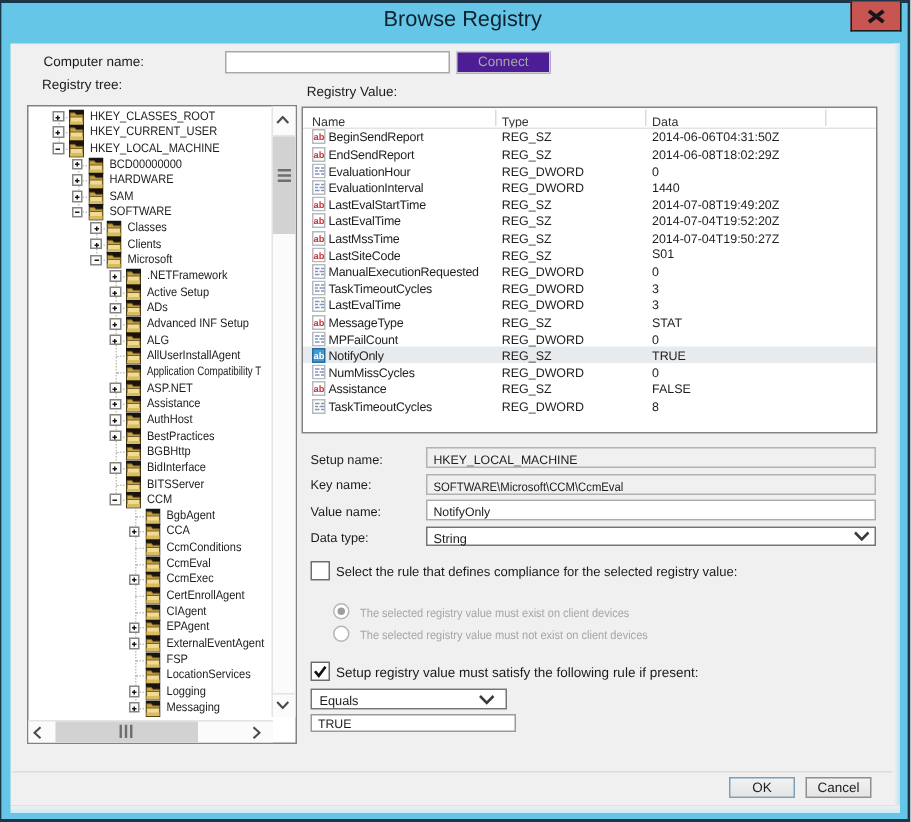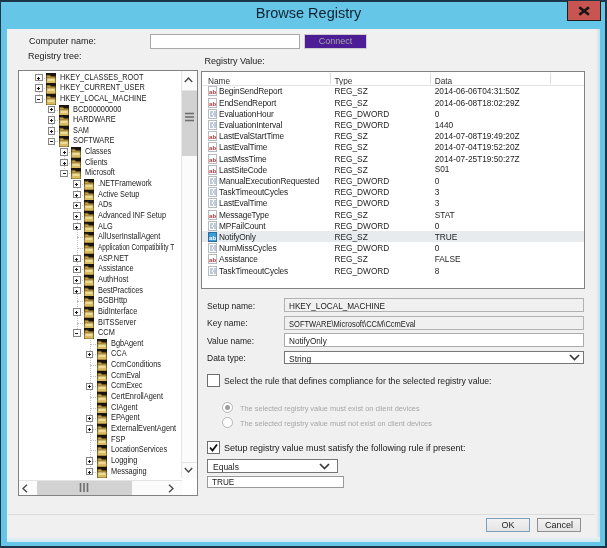--- a/index.html
+++ b/index.html
@@ -630,21 +630,21 @@
 <div class="lrow" style="left:334.5px;top:142.3px">REG_SZ</div>
 <div class="lrow" style="left:434.7px;top:142.3px">2014-07-04T19:52:20Z</div>
 <div class="abs" style="left:208px;top:153.5px">
     <svg width="10" height="10" viewBox="0 0 10 10">
       <rect x="0.5" y="0.5" width="8" height="9" fill="#fff" stroke="#b5b9c0" stroke-width="1"></rect>
       <text x="1" y="7.5" font-size="6.2" font-family="Liberation Sans" fill="#c23737" font-weight="bold">ab</text>
     </svg>
   </div>
 <div class="lrow" style="left:219px;top:153.5px;letter-spacing:-0.15px">LastMssTime</div>
 <div class="lrow" style="left:334.5px;top:153.5px">REG_SZ</div>
-<div class="lrow" style="left:434.7px;top:153.5px">2014-07-25T19:50:27Z</div>
+<div class="lrow" style="left:434.7px;top:153.5px">2014-07-04T19:50:27Z</div>
 <div class="abs" style="left:208px;top:164.7px">
     <svg width="10" height="10" viewBox="0 0 10 10">
       <rect x="0.5" y="0.5" width="8" height="9" fill="#fff" stroke="#b5b9c0" stroke-width="1"></rect>
       <text x="1" y="7.5" font-size="6.2" font-family="Liberation Sans" fill="#c23737" font-weight="bold">ab</text>
     </svg>
   </div>
 <div class="lrow" style="left:219px;top:164.7px;letter-spacing:-0.15px">LastSiteCode</div>
 <div class="lrow" style="left:334.5px;top:164.7px">REG_SZ</div>
 <div class="lrow" style="left:434.7px;top:164px">S01</div>
 <div class="abs" style="left:208px;top:175.9px">

